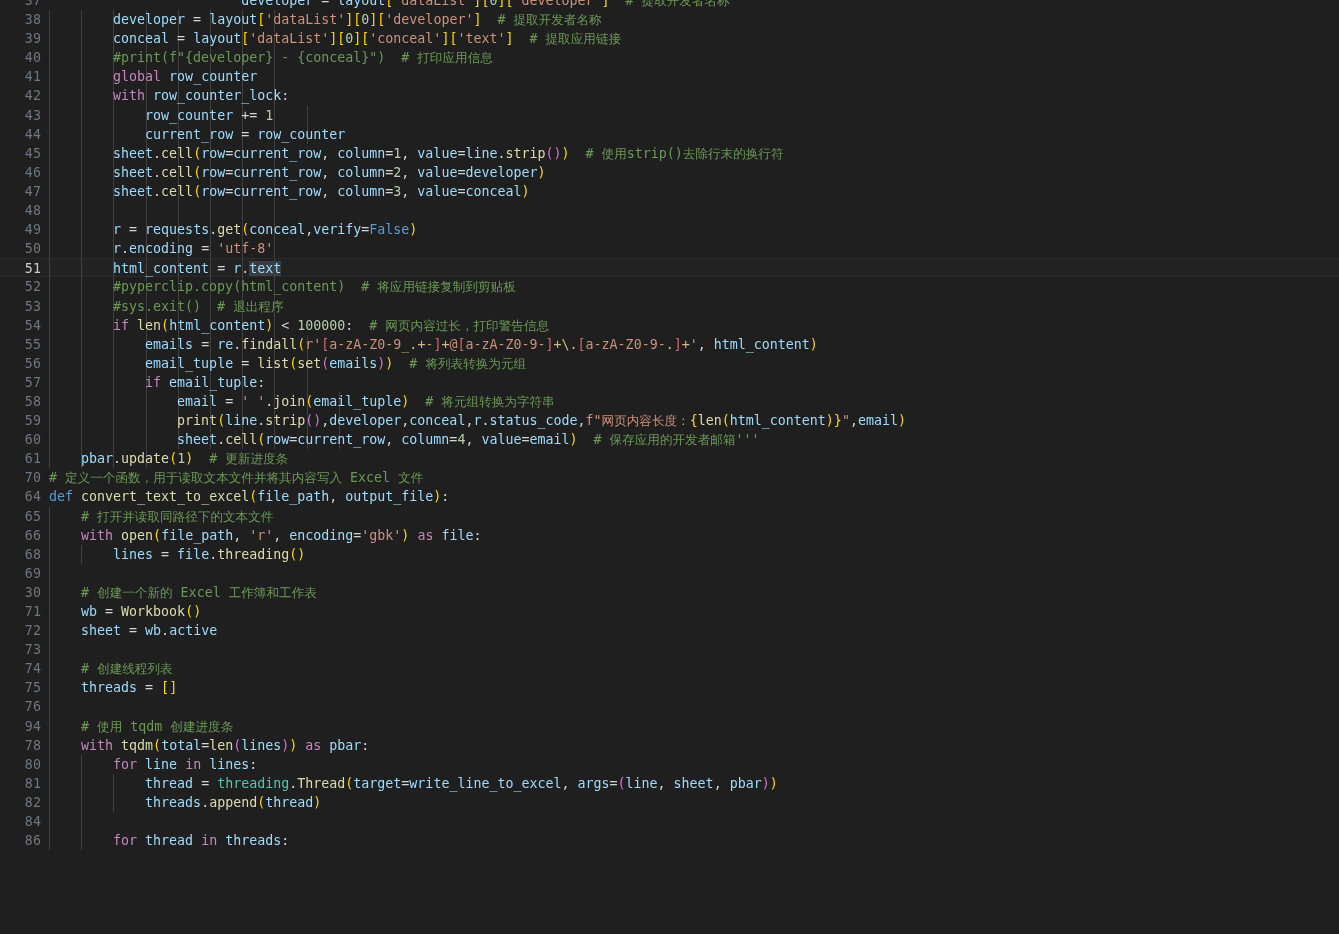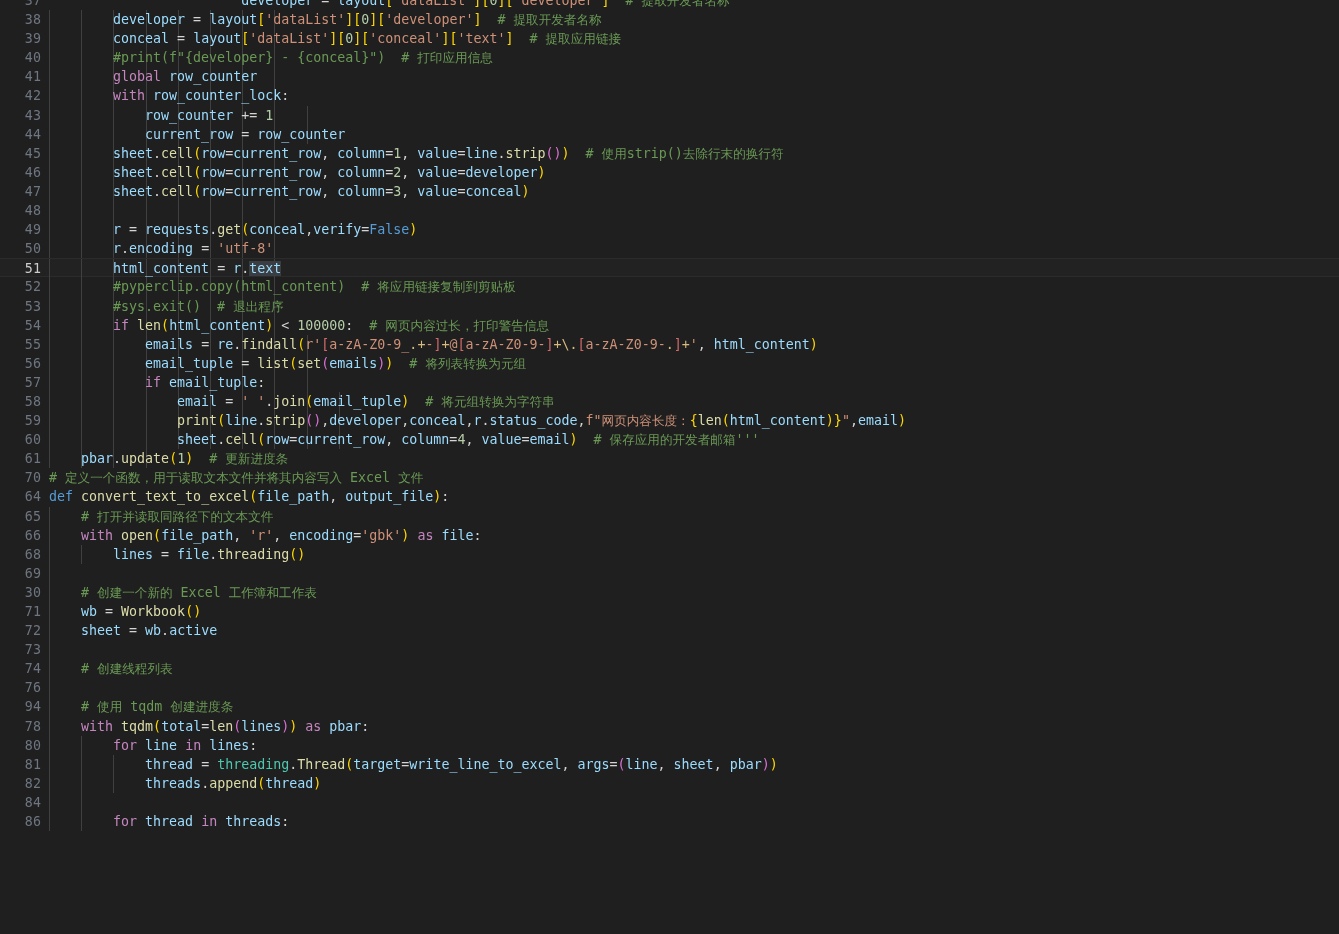--- a/index.html
+++ b/index.html
@@ -143,20 +143,21 @@
       <div class="row"><div class="ln">64</div><div class="code"><span class="kw2">def</span><span class="plain"> </span><span class="fn">convert_text_to_excel</span><span class="p1">(</span><span class="var">file_path</span><span class="plain">, </span><span class="var">output_file</span><span class="p1">)</span><span class="plain">:</span></div></div>
       <div class="row"><div class="guides"><i style="left: 49px;"></i></div><div class="ln">65</div><div class="code"><span class="plain">    </span><span class="cmt"># <span class="cjk">打开并读取同路径下的文本文件</span></span></div></div>
       <div class="row"><div class="guides"><i style="left: 49px;"></i></div><div class="ln">66</div><div class="code"><span class="plain">    </span><span class="kw">with</span><span class="plain"> </span><span class="fn">open</span><span class="p1">(</span><span class="var">file_path</span><span class="plain">, </span><span class="str">'r'</span><span class="plain">, </span><span class="var">encoding</span><span class="plain">=</span><span class="str">'gbk'</span><span class="p1">)</span><span class="plain"> </span><span class="kw">as</span><span class="plain"> </span><span class="var">file</span><span class="plain">:</span></div></div>
       <div class="row"><div class="guides"><i style="left: 49px;"></i><i style="left: 81.2px;"></i></div><div class="ln">68</div><div class="code"><span class="plain">        </span><span class="var">lines</span><span class="plain"> = </span><span class="var">file</span><span class="plain">.</span><span class="fn">threading</span><span class="p1">(</span><span class="p1">)</span></div></div>
       <div class="row"><div class="guides"><i style="left: 49px;"></i></div><div class="ln">69</div><div class="code"></div></div>
       <div class="row"><div class="guides"><i style="left: 49px;"></i></div><div class="ln">30</div><div class="code"><span class="plain">    </span><span class="cmt"># <span class="cjk">创建一个新的</span> Excel <span class="cjk">工作簿和工作表</span></span></div></div>
       <div class="row"><div class="guides"><i style="left: 49px;"></i></div><div class="ln">71</div><div class="code"><span class="plain">    </span><span class="var">wb</span><span class="plain"> = </span><span class="fn">Workbook</span><span class="p1">(</span><span class="p1">)</span></div></div>
       <div class="row"><div class="guides"><i style="left: 49px;"></i></div><div class="ln">72</div><div class="code"><span class="plain">    </span><span class="var">sheet</span><span class="plain"> = </span><span class="var">wb</span><span class="plain">.</span><span class="var">active</span></div></div>
       <div class="row"><div class="guides"><i style="left: 49px;"></i></div><div class="ln">73</div><div class="code"></div></div>
       <div class="row"><div class="guides"><i style="left: 49px;"></i></div><div class="ln">74</div><div class="code"><span class="plain">    </span><span class="cmt"># <span class="cjk">创建线程列表</span></span></div></div>
+      <div class="row"><div class="guides"><i style="left: 49px;"></i></div><div class="ln">75</div><div class="code"><span class="plain">    </span><span class="var">threads</span><span class="plain"> = </span><span class="p1">[</span><span class="p1">]</span></div></div>
       <div class="row"><div class="guides"><i style="left: 49px;"></i></div><div class="ln">76</div><div class="code"></div></div>
       <div class="row"><div class="guides"><i style="left: 49px;"></i></div><div class="ln">94</div><div class="code"><span class="plain">    </span><span class="cmt"># <span class="cjk">使用</span> tqdm <span class="cjk">创建进度条</span></span></div></div>
       <div class="row"><div class="guides"><i style="left: 49px;"></i></div><div class="ln">78</div><div class="code"><span class="plain">    </span><span class="kw">with</span><span class="plain"> </span><span class="fn">tqdm</span><span class="p1">(</span><span class="var">total</span><span class="plain">=</span><span class="fn">len</span><span class="p2">(</span><span class="var">lines</span><span class="p2">)</span><span class="p1">)</span><span class="plain"> </span><span class="kw">as</span><span class="plain"> </span><span class="var">pbar</span><span class="plain">:</span></div></div>
       <div class="row"><div class="guides"><i style="left: 49px;"></i><i style="left: 81.2px;"></i></div><div class="ln">80</div><div class="code"><span class="plain">        </span><span class="kw">for</span><span class="plain"> </span><span class="var">line</span><span class="plain"> </span><span class="kw">in</span><span class="plain"> </span><span class="var">lines</span><span class="plain">:</span></div></div>
       <div class="row"><div class="guides"><i style="left: 49px;"></i><i style="left: 81.2px;"></i><i style="left: 113.4px;"></i></div><div class="ln">81</div><div class="code"><span class="plain">            </span><span class="var">thread</span><span class="plain"> = </span><span class="cls">threading</span><span class="plain">.</span><span class="fn">Thread</span><span class="p1">(</span><span class="var">target</span><span class="plain">=</span><span class="var">write_line_to_excel</span><span class="plain">, </span><span class="var">args</span><span class="plain">=</span><span class="p2">(</span><span class="var">line</span><span class="plain">, </span><span class="var">sheet</span><span class="plain">, </span><span class="var">pbar</span><span class="p2">)</span><span class="p1">)</span></div></div>
       <div class="row"><div class="guides"><i style="left: 49px;"></i><i style="left: 81.2px;"></i><i style="left: 113.4px;"></i></div><div class="ln">82</div><div class="code"><span class="plain">            </span><span class="var">threads</span><span class="plain">.</span><span class="fn">append</span><span class="p1">(</span><span class="var">thread</span><span class="p1">)</span></div></div>
       <div class="row"><div class="guides"><i style="left: 49px;"></i><i style="left: 81.2px;"></i></div><div class="ln">84</div><div class="code"></div></div>
       <div class="row"><div class="guides"><i style="left: 49px;"></i><i style="left: 81.2px;"></i></div><div class="ln">86</div><div class="code"><span class="plain">        </span><span class="kw">for</span><span class="plain"> </span><span class="var">thread</span><span class="plain"> </span><span class="kw">in</span><span class="plain"> </span><span class="var">threads</span><span class="plain">:</span></div></div>
     </div>
 </div>

